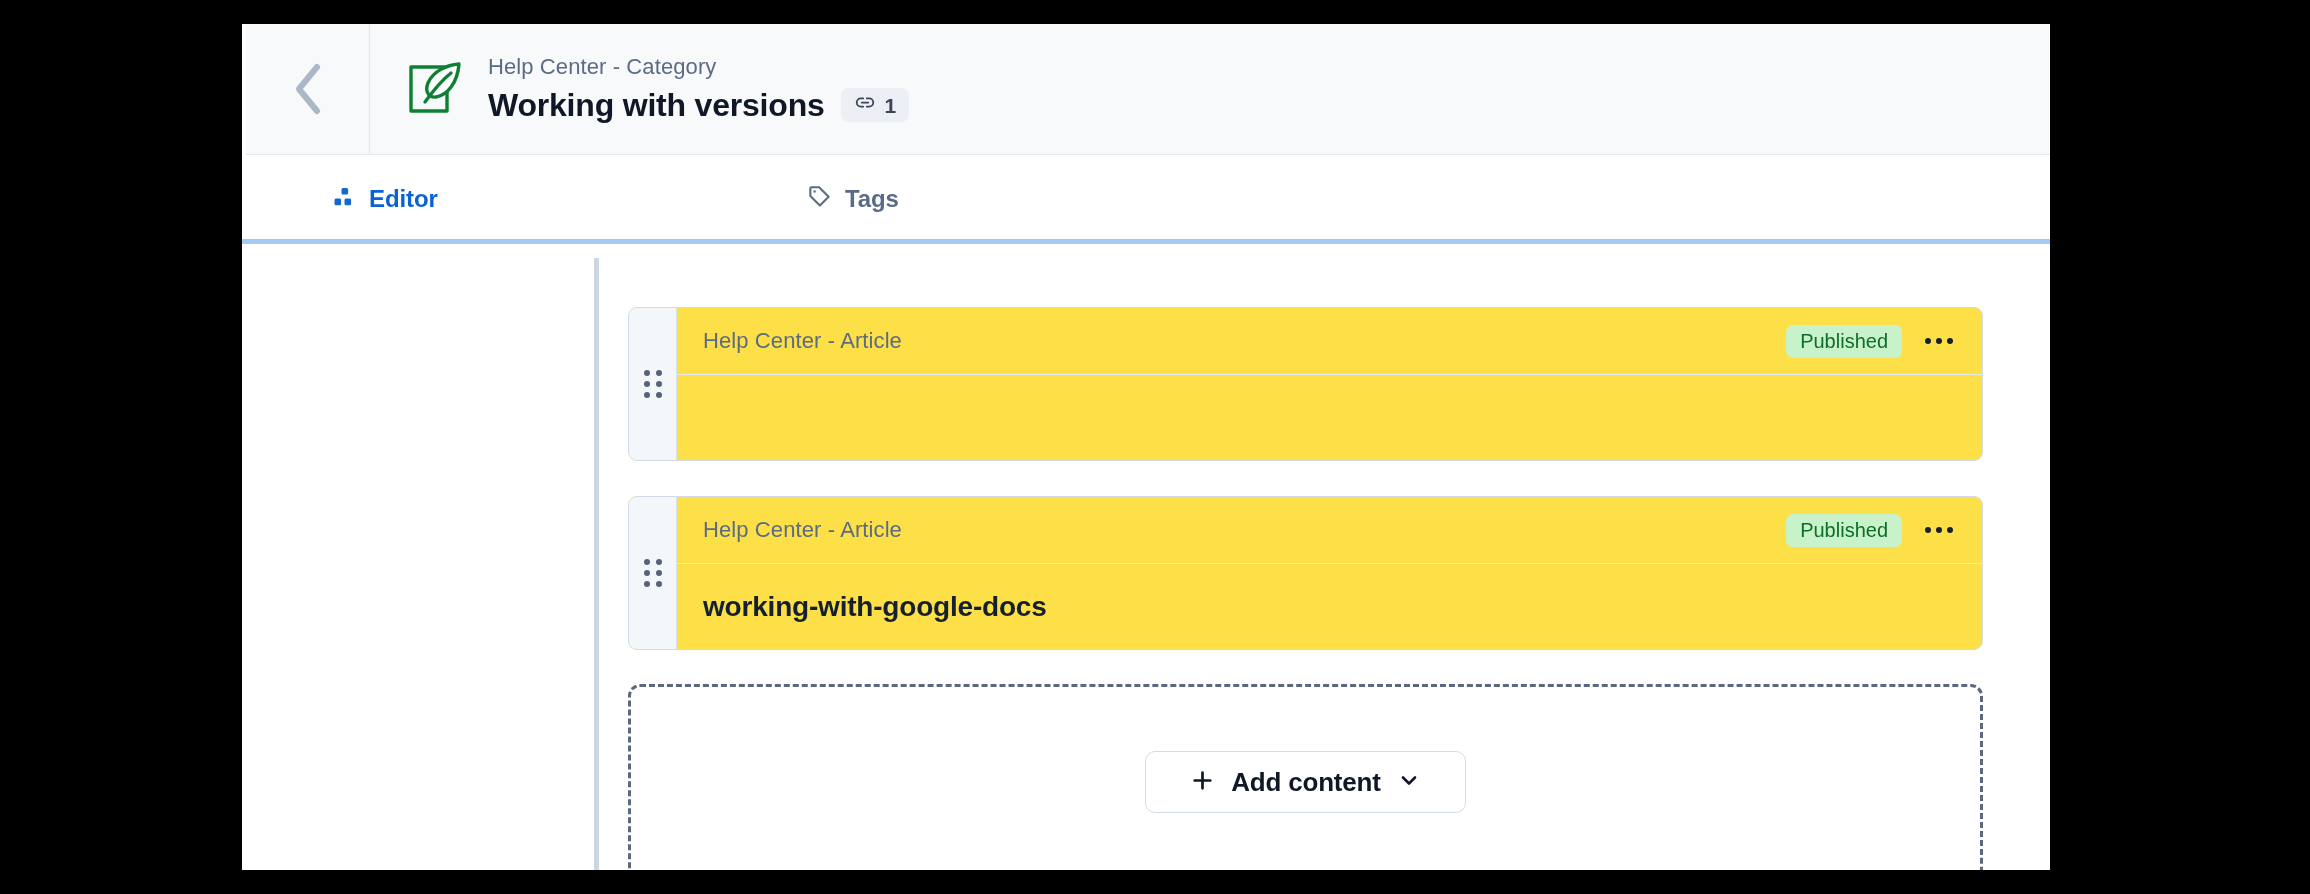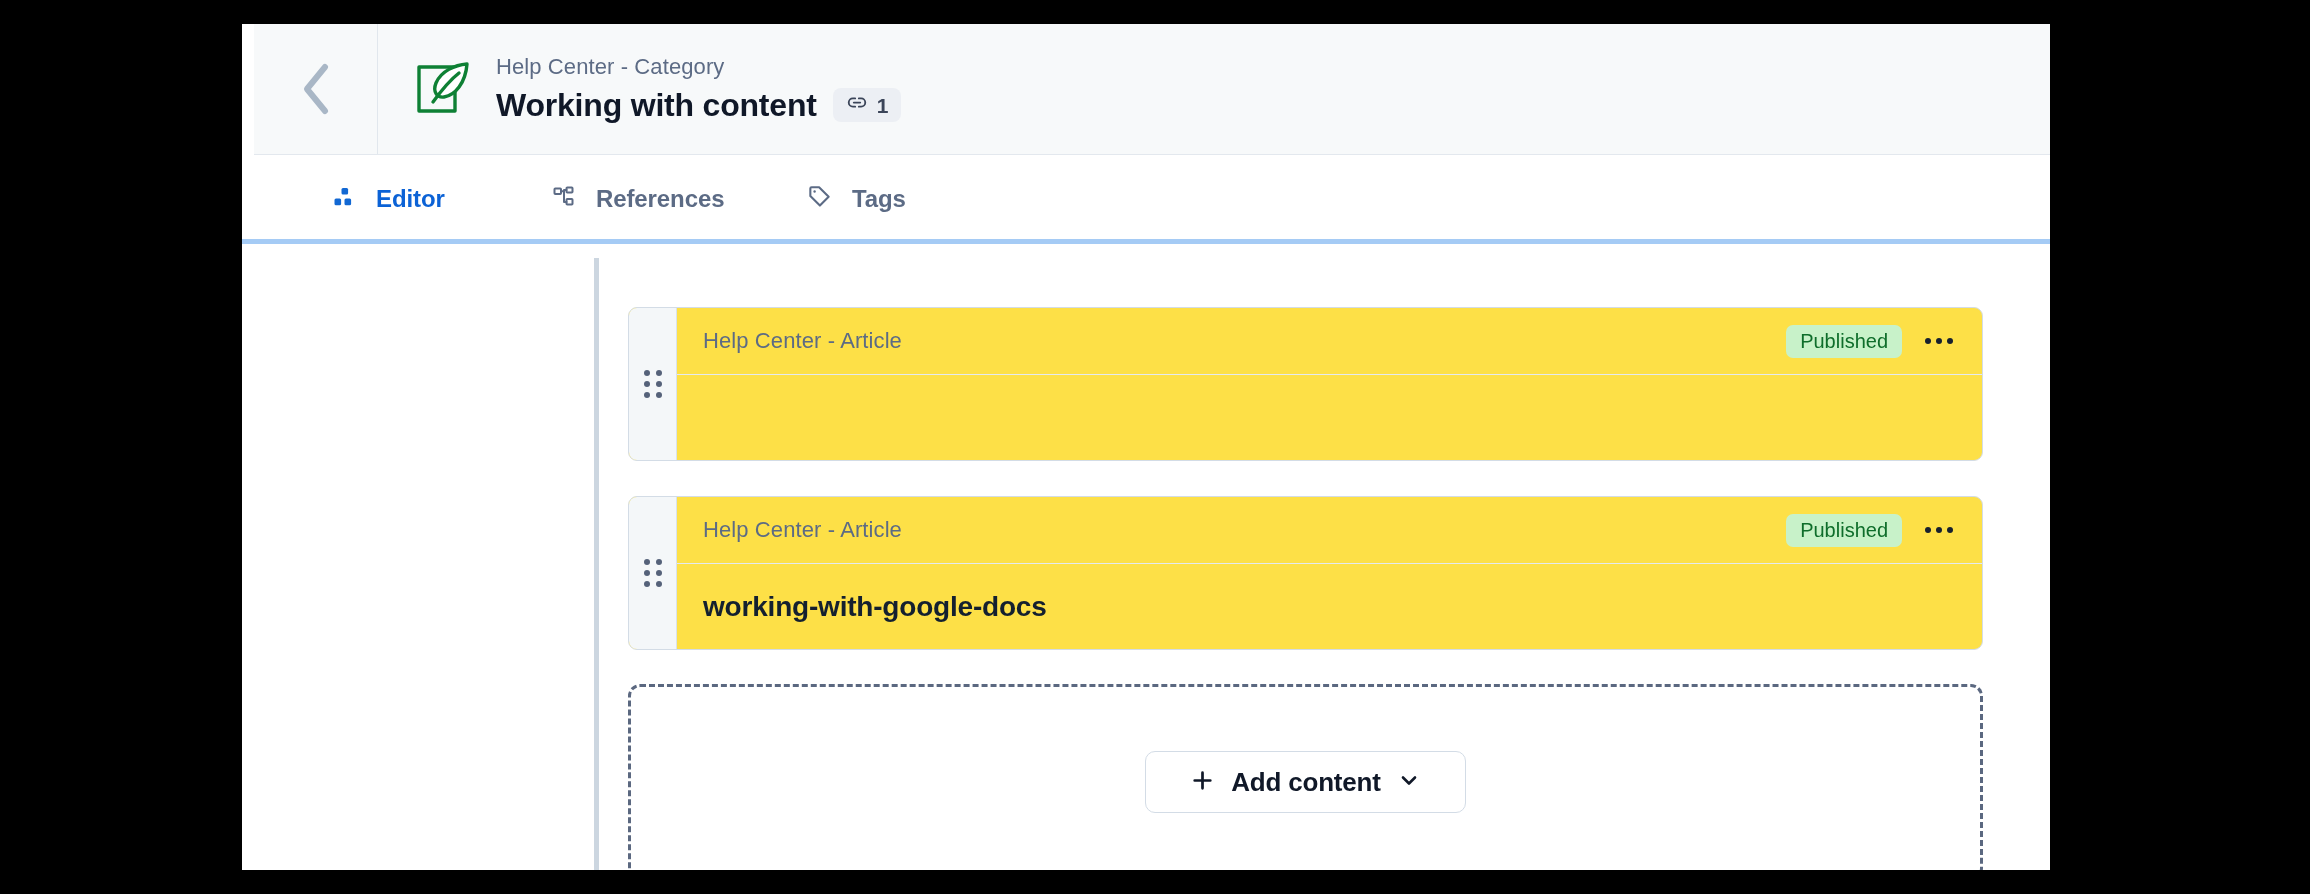--- a/index.html
+++ b/index.html
@@ -22,21 +22,21 @@
     top: 24px;
     width: 1808px;
     height: 846px;
     background: #ffffff;
     overflow: hidden;
   }
 
   
   #entity-header {
     position: absolute;
-    left: 12px;
+    left: 4px;
     top: 0;
     width: 1808px;
     height: 131px;
     background: #f7f9fa;
     border-bottom: 1px solid #e3e8ee;
     box-sizing: border-box;
     display: flex;
     align-items: center;
   }
   #back-button {
@@ -113,21 +113,21 @@
     height: 87px;
     background: #ffffff;
     box-sizing: border-box;
   }
   .tab {
     position: absolute;
     top: 0;
     height: 87px;
     display: flex;
     align-items: center;
-    gap: 20px;
+    gap: 13px;
     cursor: pointer;
   }
   .tab .tab-label {
     font-size: 24px;
     font-weight: 700;
     color: #5c6b85;
     letter-spacing: -0.1px;
     white-space: nowrap;
   }
   .tab.active .tab-label { color: #0b62d6; }
@@ -350,21 +350,21 @@
         <svg width="56" height="56" viewBox="0 0 56 56" fill="none">
           <path d="M5 6 H41 M5 6 V50 H41 V26" stroke="#0e8034" stroke-width="3.4" stroke-linecap="round" stroke-linejoin="round"></path>
           <path d="M53 3 C41 4 27 10 22 22 C18.5 30.5 23 37 30 36 C41 34.5 51.5 22 53 3 Z" stroke="#0e8034" stroke-width="3.4" stroke-linejoin="round" fill="#ffffff"></path>
           <path d="M45 12 C36 19 27 30 19 41" stroke="#0e8034" stroke-width="3.4" stroke-linecap="round"></path>
         </svg>
       </span>
 
       <div id="header-text">
         <div id="content-type">Help Center - Category</div>
         <div id="title-row">
-          <div id="entity-title">Working with content</div>
+          <div id="entity-title">Working with versions</div>
           <div id="links-chip">
             <span>
               <svg width="22" height="22" viewBox="0 0 24 24" fill="none">
                 <path d="M10 7 H7.5 A4.5 4.5 0 0 0 7.5 16 H10" stroke="#3b4559" stroke-width="2" stroke-linecap="round"></path>
                 <path d="M14 7 H16.5 A4.5 4.5 0 0 1 16.5 16 H14" stroke="#3b4559" stroke-width="2" stroke-linecap="round"></path>
                 <path d="M8.5 11.5 H15.5" stroke="#3b4559" stroke-width="2" stroke-linecap="round"></path>
               </svg>
             </span>
             <span class="chip-count">1</span>
           </div>
@@ -380,31 +380,20 @@
         <svg width="24" height="24" viewBox="0 0 24 24" fill="none">
           <rect x="9.5" y="3" width="6.6" height="6.6" rx="1.5" fill="#1268d3"></rect>
           <rect x="2.5" y="13.6" width="6.6" height="6.6" rx="1.5" fill="#1268d3"></rect>
           <rect x="12.5" y="13.6" width="6.6" height="6.6" rx="1.5" fill="#1268d3"></rect>
         </svg>
       </span>
       <span class="tab-label">Editor</span>
       <div class="tab-underline"></div>
     </div>
 
-    <div id="tab-references" class="tab">
-      <span>
-        <svg width="24" height="24" viewBox="0 0 24 24" fill="none">
-          <rect x="2.5" y="3.5" width="6.5" height="5.5" rx="0.8" stroke="#5c6b85" stroke-width="2"></rect>
-          <rect x="14.5" y="2.5" width="6" height="5" rx="0.8" stroke="#5c6b85" stroke-width="2"></rect>
-          <rect x="14.5" y="14" width="6" height="5.5" rx="0.8" stroke="#5c6b85" stroke-width="2"></rect>
-          <path d="M9 6.3 H12 M12 5 V17 M12 5 H14.5 M12 17 H14.5" stroke="#5c6b85" stroke-width="2" stroke-linecap="round" stroke-linejoin="round"></path>
-        </svg>
-      </span>
-      <span class="tab-label">References</span>
-    </div>
 
     <div id="tab-tags" class="tab">
       <span>
         <svg width="25" height="25" viewBox="0 0 24 24" fill="none">
           <path d="M3.2 4.3 A1.2 1.2 0 0 1 4.4 3.1 L11.6 3.1 L20.8 12.3 L12.4 20.7 L3.2 11.5 Z" stroke="#5c6b85" stroke-width="2" stroke-linejoin="round"></path>
           <circle cx="7.3" cy="7.2" r="1.15" fill="#5c6b85"></circle>
         </svg>
       </span>
       <span class="tab-label">Tags</span>
     </div>

